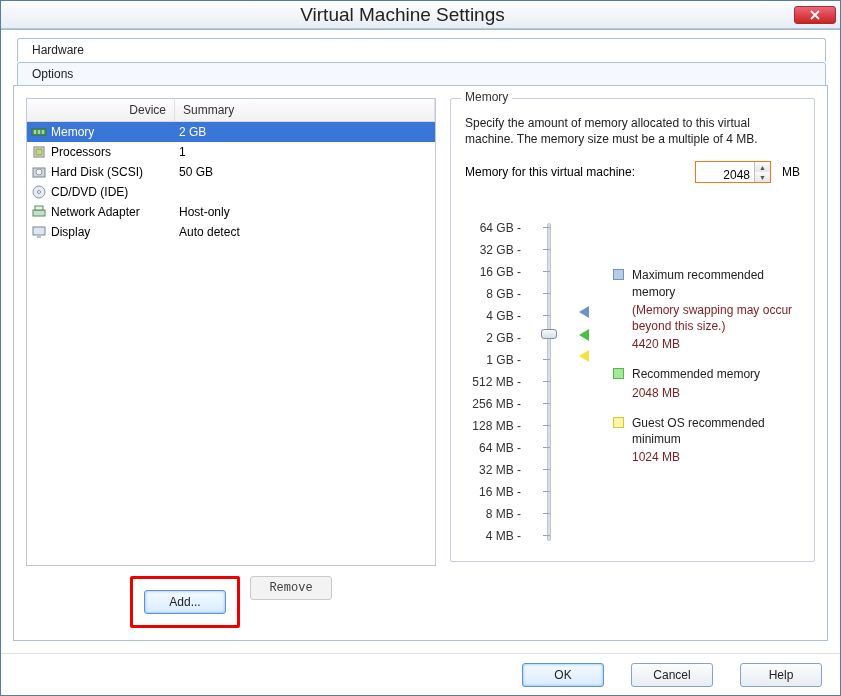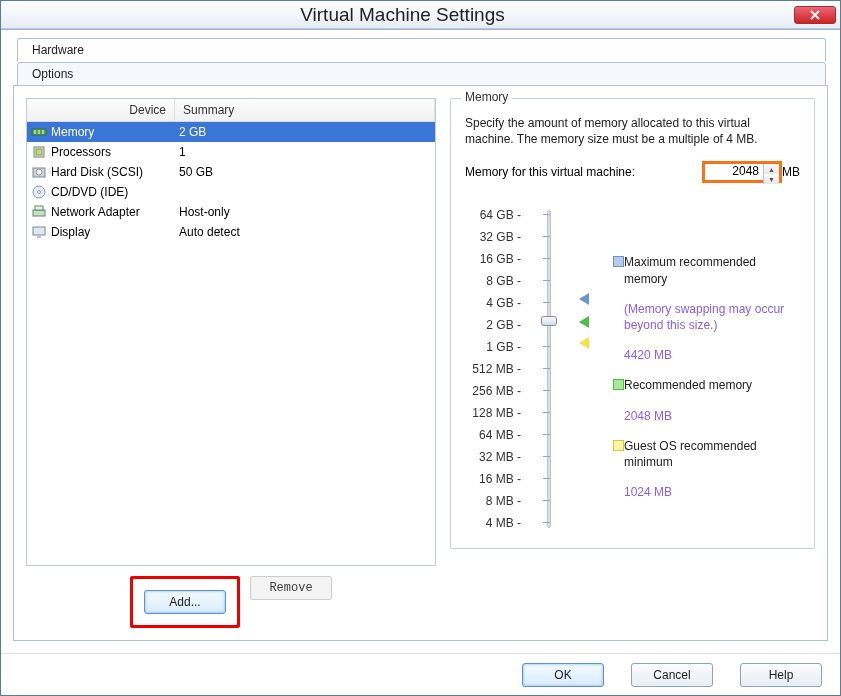--- a/index.html
+++ b/index.html
@@ -27,40 +27,40 @@
 .dl-row .c2 { flex: 1; padding-left: 4px; white-space: nowrap; overflow: hidden; text-overflow: ellipsis; }
 .btnrow { display: flex; justify-content: center; gap: 10px; margin-top: 10px; }
 .hl { border: 3px solid #e00; padding: 11px; border-radius: 2px; }
 .btn { min-width: 82px; height: 24px; padding: 0 14px; background: linear-gradient(#fcfcfc, #e7edf5); border: 1px solid #8aa3c0; border-radius: 3px; cursor: pointer; color: #222; }
 .btn.focus { border: 1px solid #5b93d8; box-shadow: 0 0 3px #7ab0ef inset; background: linear-gradient(#f4faff,#d9ecff); }
 .btn:disabled { color: #404040; background: #f3f3f3; border-color: #cacaca; cursor: default; font-family: Liberation Mono, monospace; }
 .right { flex: 1; }
 .groupbox { border: 1px solid #c8d0da; border-radius: 2px; padding: 10px 14px 14px 14px; position: relative; }
 .groupbox-title { position: absolute; top: -9px; left: 10px; background: #fff; padding: 0 4px; color: #333; }
 .desc { color: #222; line-height: 1.35; margin: 6px 0 14px 0; }
-.memrow { display: flex; align-items: center; gap: 0; margin-bottom: 21px; }
+.memrow { display: flex; align-items: center; gap: 11px; margin-bottom: 34px; }
 .memrow .lab { flex: 0 0 auto; }
-.spinner { display: flex; align-items: flex-start; border: 3px solid #f97316; background: #fff; height: 22px; }
+.spinner { display: flex; align-items: flex-end; border: 1px solid #f97316; background: #fff; height: 22px; }
 .spinner input { border: none; width: 58px; text-align: right; padding: 0 4px; font-size: 12px; outline: none; }
 .spinner .spinbtns { display: flex; flex-direction: column; border-left: 1px solid #c0c0c0; }
 .spinner .sp { width: 15px; height: 10px; display: flex; align-items: center; justify-content: center; font-size: 7px; color: #555; background: linear-gradient(#fafafa,#e6e6e6); cursor: pointer; }
 .slider-area { display: flex; gap: 16px; }
 .ticks { width: 56px; text-align: right; color: #333; }
 .ticks div { height: 22px; line-height: 22px; white-space: nowrap; }
 .track-col { width: 26px; position: relative; padding-top: 4px; }
 .track { position: absolute; left: 10px; top: 6px; bottom: 6px; width: 4px; background: #d9dee6; border: 1px solid #bcc5d2; border-radius: 2px; }
 .tickmark { position: absolute; left: 6px; width: 7px; height: 1px; background: #98a5b5; }
 .thumb { position: absolute; left: 4px; width: 16px; height: 10px; background: linear-gradient(#f9f9f9,#d7dde5); border: 1px solid #7e90a8; border-radius: 3px; cursor: pointer; }
 .mark-col { width: 18px; position: relative; }
 .marker { position: absolute; width: 0; height: 0; border-top: 6px solid transparent; border-bottom: 6px solid transparent; border-right: 10px solid; }
 .legend { flex: 1; padding-top: 50px; }
-.lg-item { display: flex; margin-bottom: 14px; }
+.lg-item { display: flex; gap: 8px; margin-bottom: 14px; }
 .swatch { width: 11px; height: 11px; border: 1px solid #666; margin-top: 2px; flex: 0 0 11px; }
 .lg-text { color: #222; line-height: 1.35; }
-.lg-sub { color: #8b5cf6; margin-top: 14px; }
+.lg-sub { color: #7f1d1d; margin-top: 2px; }
 .footer { height: 42px; border-top: 1px solid #e0e0e0; display: flex; align-items: center; justify-content: flex-end; padding: 0 18px; gap: 27px; }
 </style>
 </head>
 <body>
 
 <div class="window">
   <div class="titlebar">
     <div class="titlebar-text">Virtual Machine Settings</div>
     <div class="close-btn">
       <svg viewBox="0 0 10 10">

